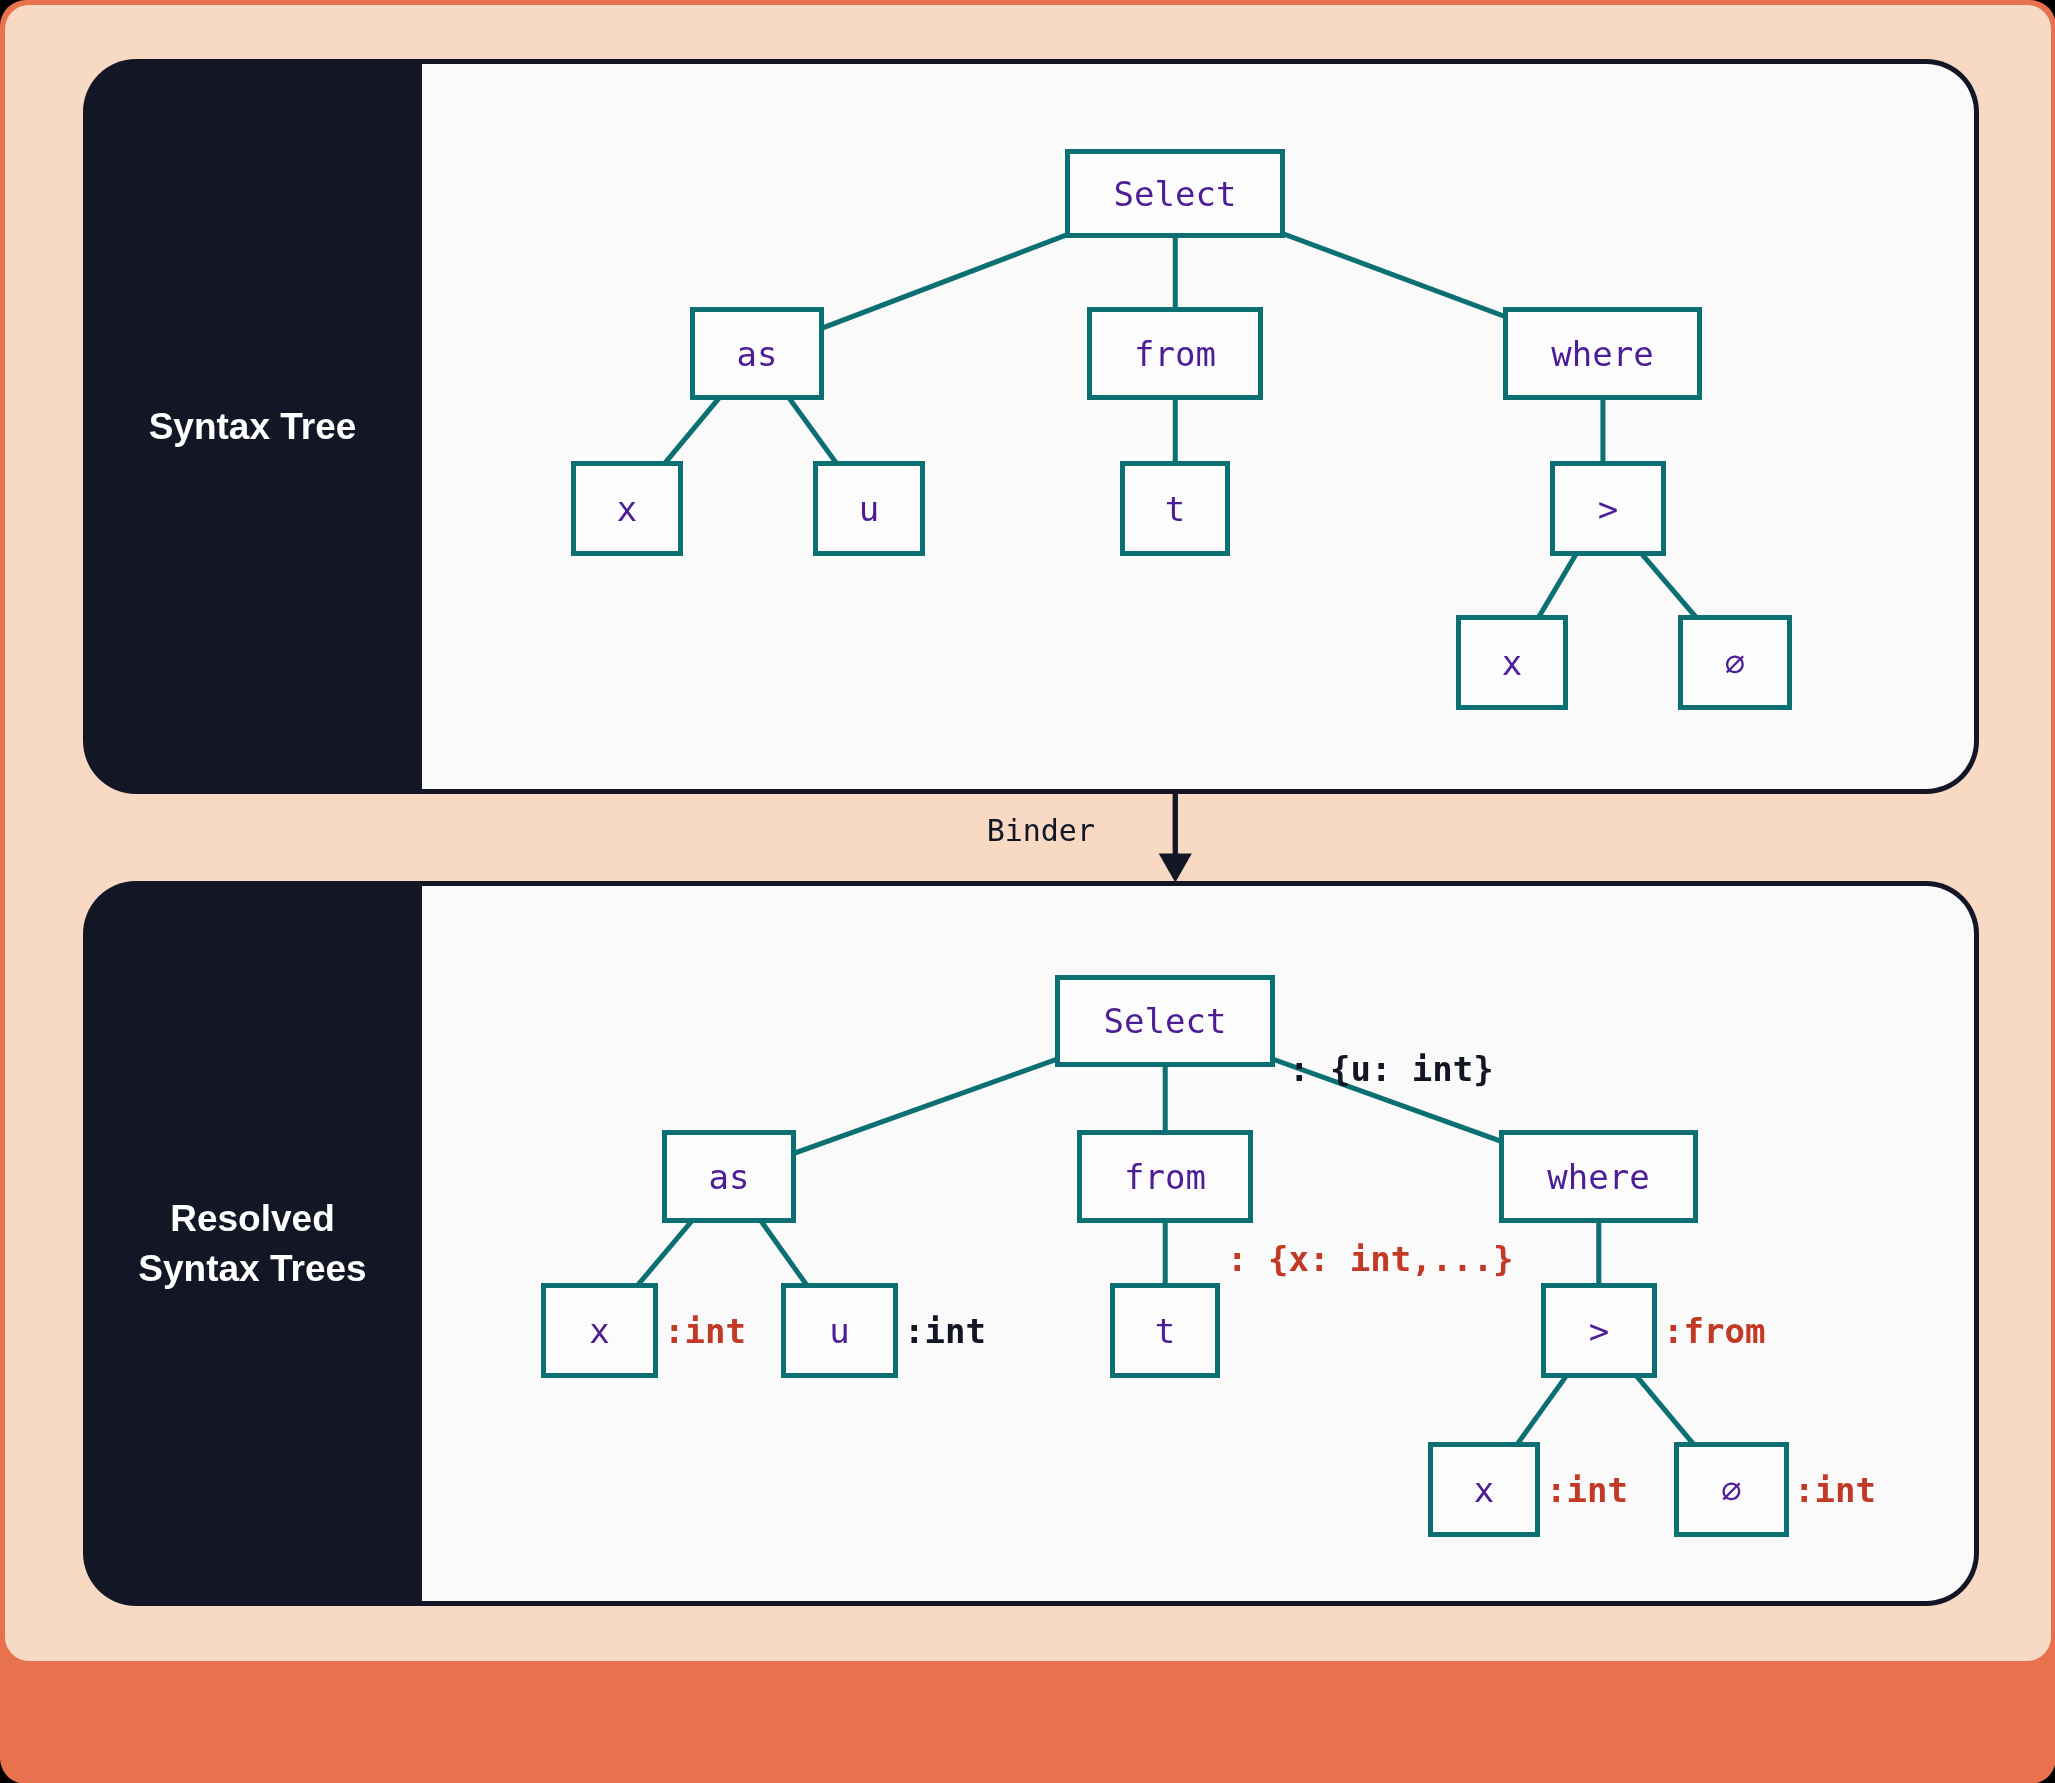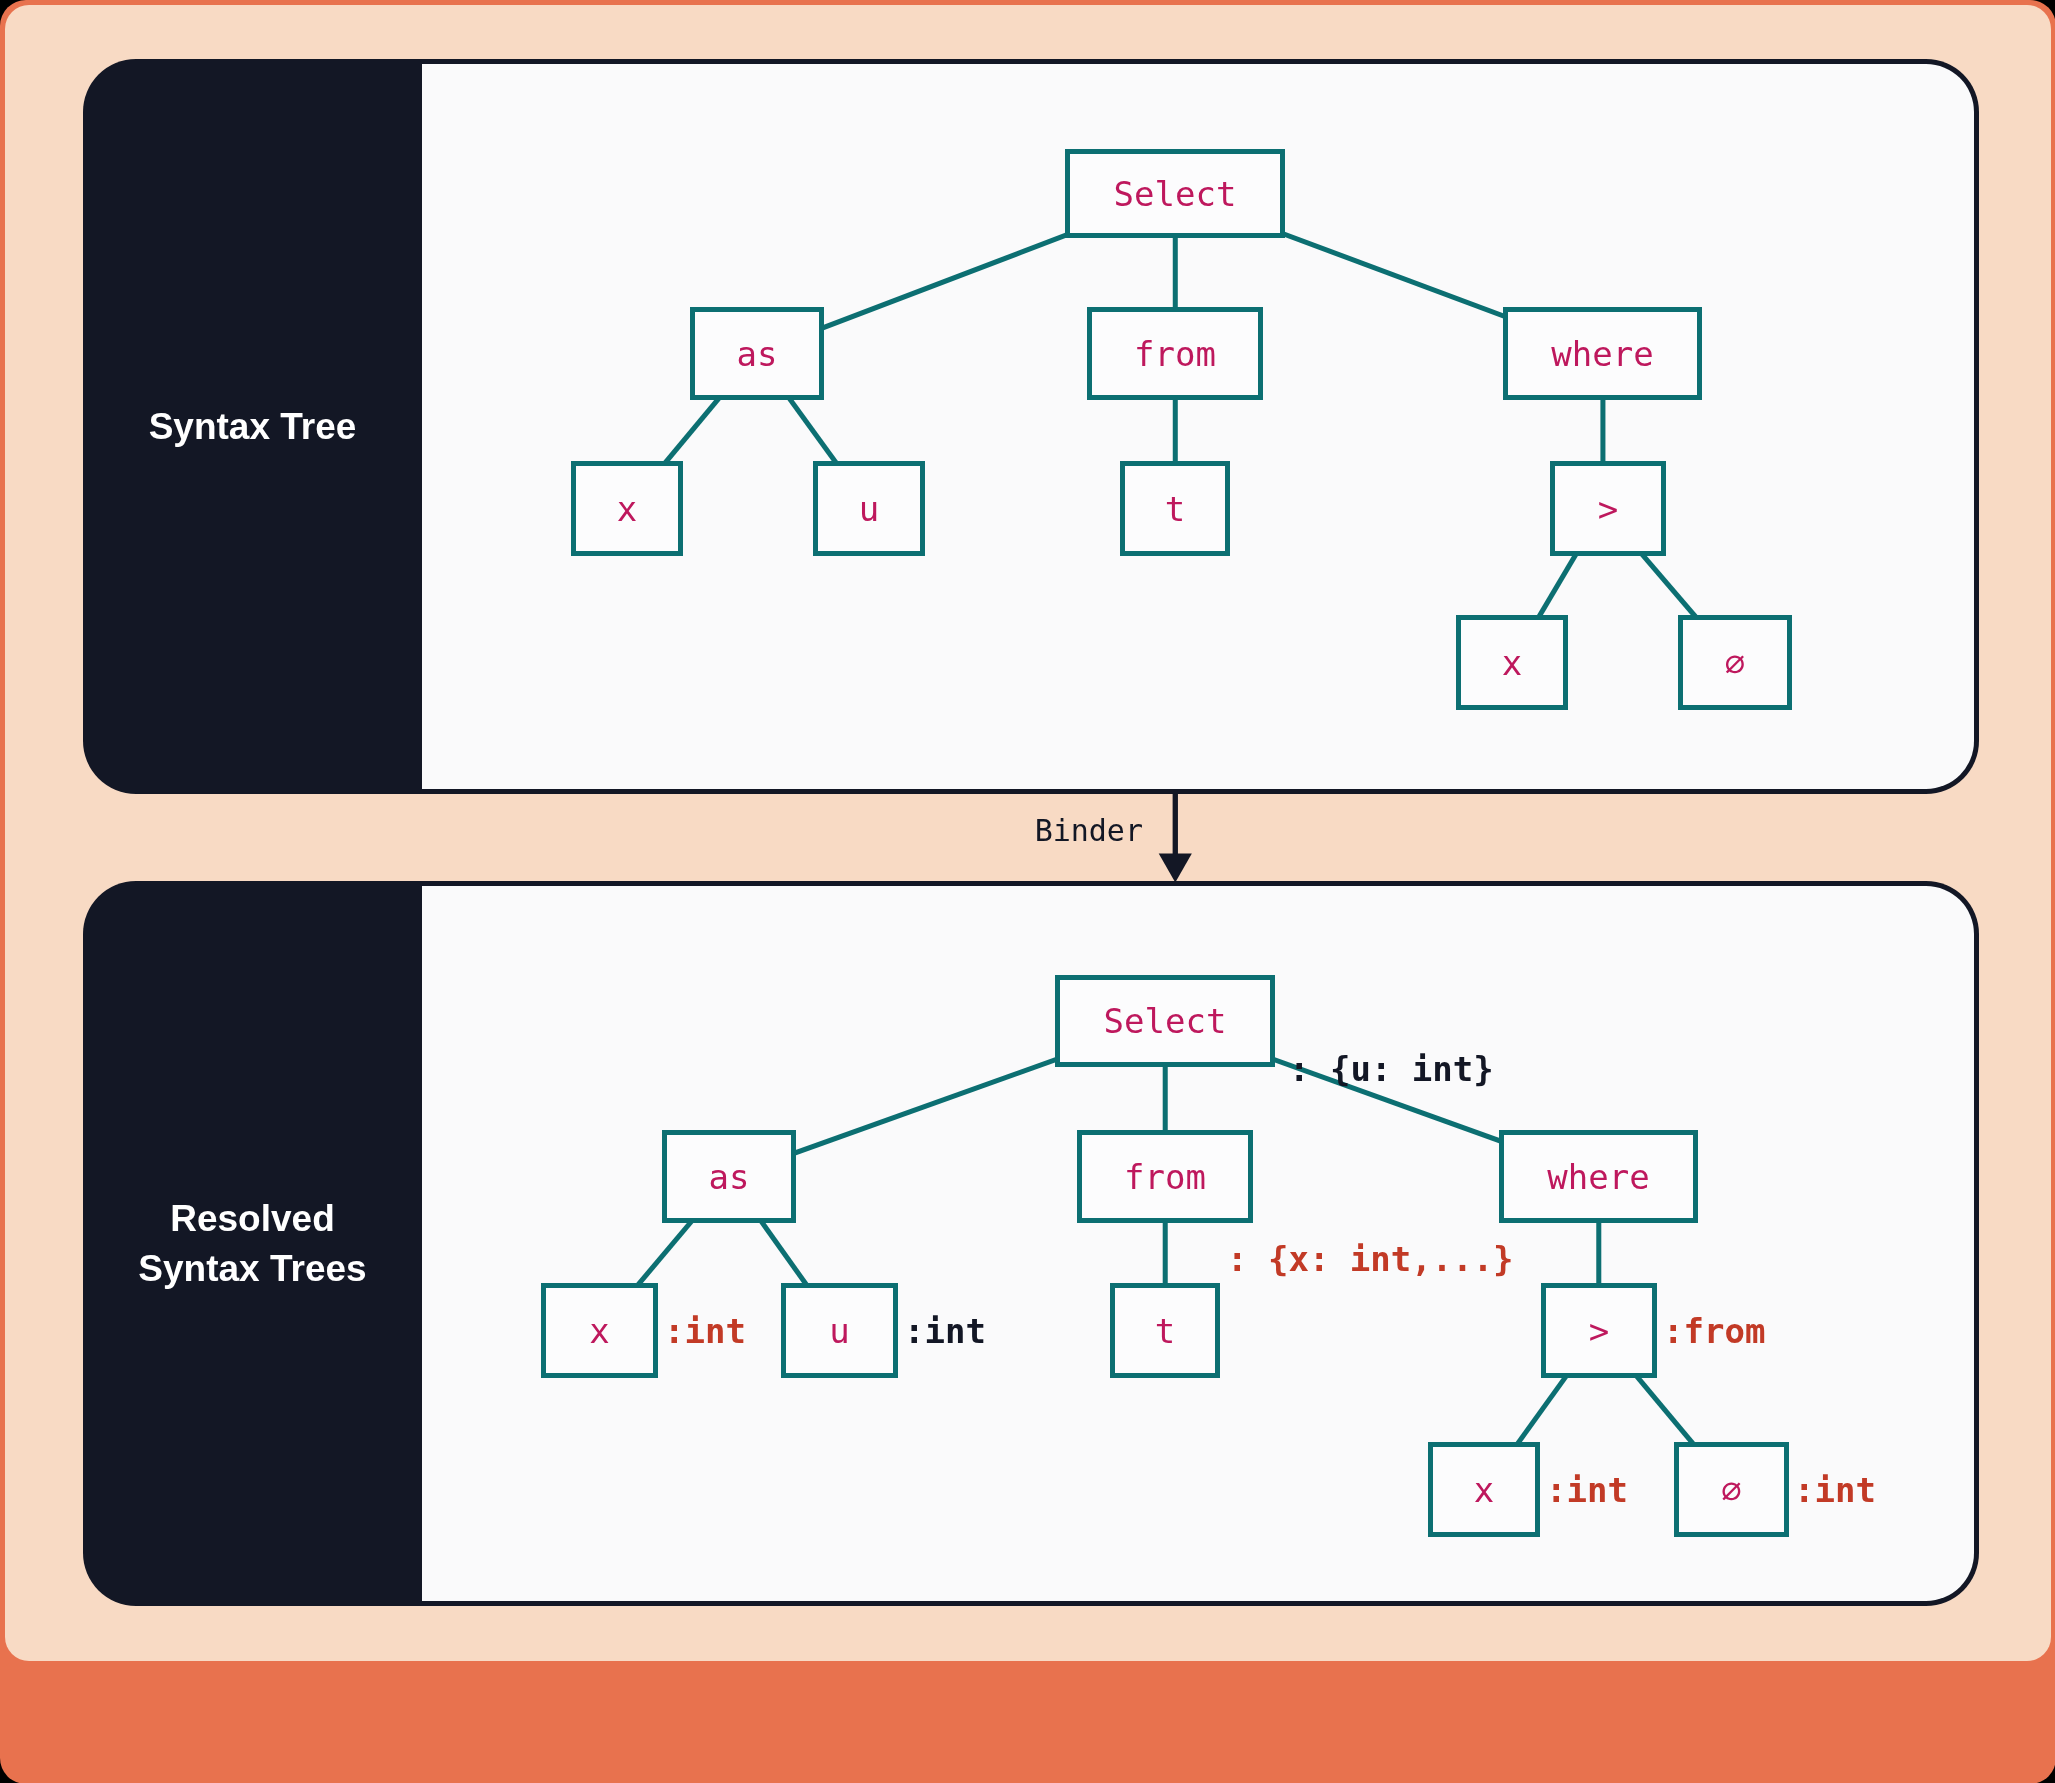--- a/index.html
+++ b/index.html
@@ -11,26 +11,26 @@
   .panel-b{top:881px;height:725px;}
   .panel .content{position:absolute;left:339px;top:5.3px;right:5.3px;bottom:5.3px;background:#FAFAFB;border-radius:0 48px 48px 0;}
   .sidebar{position:absolute;left:0;top:0;bottom:0;width:339px;display:flex;align-items:center;justify-content:center;}
   .sidebar-label{color:#FFFFFF;font-size:37px;font-weight:bold;text-align:center;white-space:pre-line;line-height:1.35;}
   .edges{position:absolute;inset:0;pointer-events:none;}
   .edges line{stroke:#0C6F72;stroke-width:8.5;}
   .binder-line{stroke:#131725 !important;stroke-width:9 !important;}
   .binder-head{fill:#131725;}
   .node{position:absolute;background:#FCFCFD;border:5.3px solid #0C6F72;box-sizing:border-box;
         display:flex;align-items:center;justify-content:center;}
-  .node span{font-family:"DejaVu Sans Mono",monospace;font-size:34px;color:#be185d;}
+  .node span{font-family:"DejaVu Sans Mono",monospace;font-size:34px;color:#4c1d95;}
   .annot{position:absolute;height:41px;display:flex;align-items:center;
          font-family:"DejaVu Sans Mono",monospace;font-weight:bold;font-size:34px;white-space:pre;}
   .annot.red{color:#C23A26;}
   .annot.dark{color:#131725;}
-  .binder-label{position:absolute;left:970px;top:814px;width:173px;height:34px;line-height:34px;
+  .binder-label{position:absolute;left:922px;top:814px;width:173px;height:34px;line-height:34px;
                 text-align:right;font-family:"DejaVu Sans Mono",monospace;font-size:30px;color:#131725;}
   .footer{position:absolute;left:0;right:0;bottom:0;height:117px;background:#FF6746;}
   .footer-title{position:absolute;right:28px;top:0;height:105px;display:flex;align-items:center;
                 color:#FFFFFF;font-size:37px;font-weight:bold;letter-spacing:-0.6px;}
   .logo{position:absolute;left:33px;top:28px;width:59px;height:59px;}
 </style>
 </head>
 <body>
 
 <div class="canvas">

